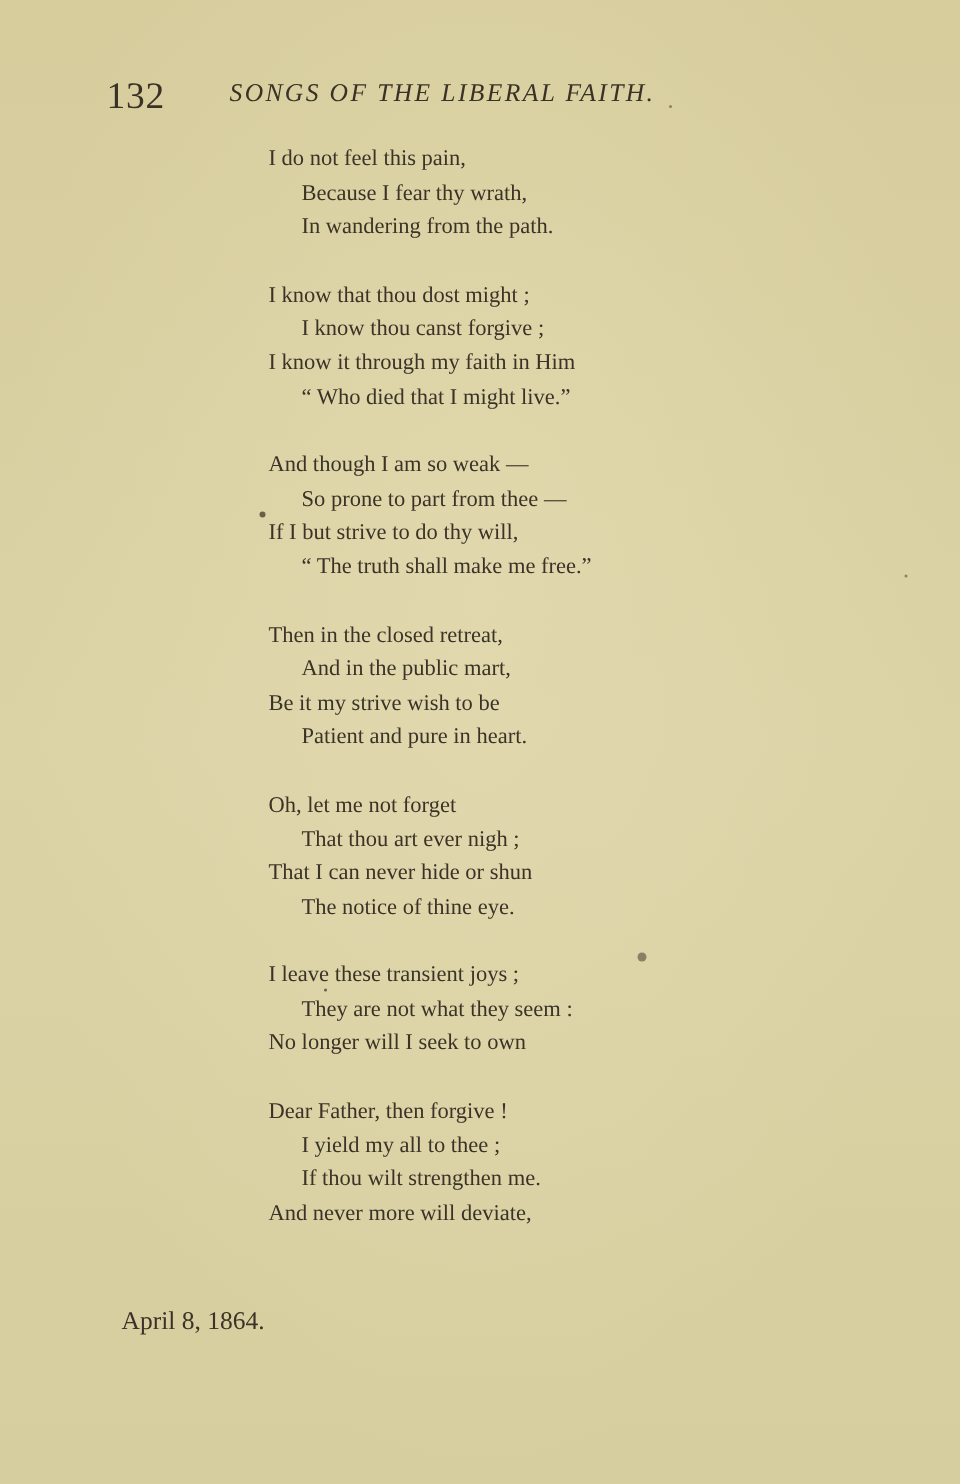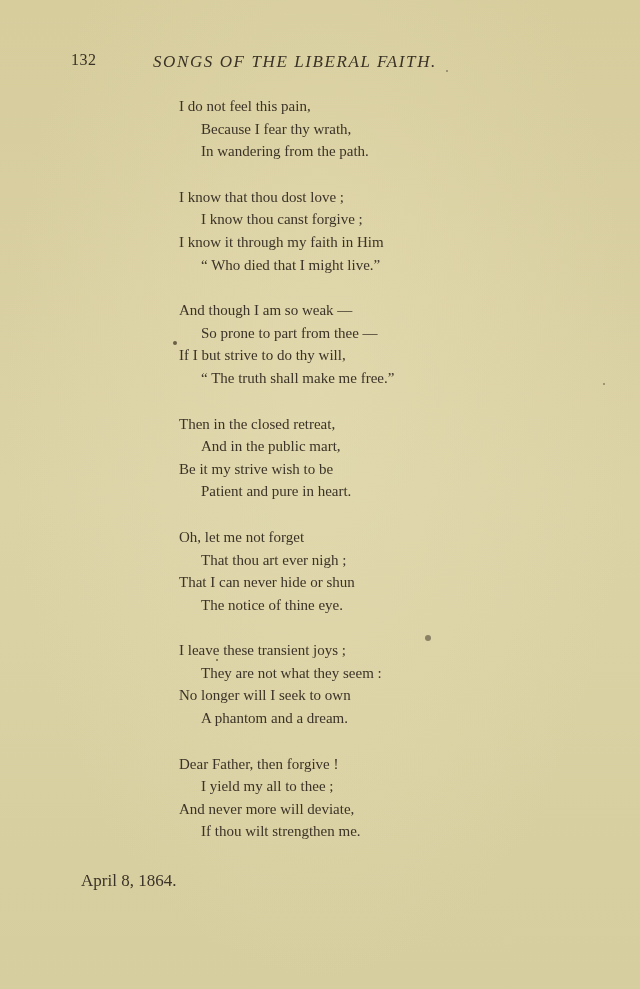--- a/index.html
+++ b/index.html
@@ -26,21 +26,21 @@
       position: absolute;
       top: 51px;
       left: 71px;
       width: 412px;
       height: 24px;
     }
     .page-number {
       position: absolute;
       left: 0;
       top: 0;
-      font-size: 16px;
+      font-size: 25px;
       letter-spacing: 0.5px;
       color: #3a3226;
     }
     .book-title {
       position: absolute;
       left: 82px;
       top: 1px;
       font-size: 17px;
       font-style: italic;
       letter-spacing: 1.6px;
@@ -90,21 +90,21 @@
     <span class="book-title">SONGS OF THE LIBERAL FAITH.</span>
   </div>
 
   <div class="poem">
     <div class="stanza">
       <div class="line">I do not feel this pain,</div>
       <div class="line indent">Because I fear thy wrath,</div>
       <div class="line indent">In wandering from the path.</div>
     </div>
     <div class="stanza">
-      <div class="line">I know that thou dost love ;</div>
+      <div class="line">I know that thou dost might ;</div>
       <div class="line indent">I know thou canst forgive ;</div>
       <div class="line">I know it through my faith in Him</div>
       <div class="line indent">“ Who died that I might live.”</div>
     </div>
     <div class="stanza">
       <div class="line">And though I am so weak —</div>
       <div class="line indent">So prone to part from thee —</div>
       <div class="line">If I but strive to do thy will,</div>
       <div class="line indent">“ The truth shall make me free.”</div>
     </div>
@@ -117,27 +117,26 @@
     <div class="stanza">
       <div class="line">Oh, let me not forget</div>
       <div class="line indent">That thou art ever nigh ;</div>
       <div class="line">That I can never hide or shun</div>
       <div class="line indent">The notice of thine eye.</div>
     </div>
     <div class="stanza">
       <div class="line">I leave these transient joys ;</div>
       <div class="line indent">They are not what they seem :</div>
       <div class="line">No longer will I seek to own</div>
-      <div class="line indent">A phantom and a dream.</div>
     </div>
     <div class="stanza">
       <div class="line">Dear Father, then forgive !</div>
       <div class="line indent">I yield my all to thee ;</div>
+      <div class="line indent">If thou wilt strengthen me.</div>
       <div class="line">And never more will deviate,</div>
-      <div class="line indent">If thou wilt strengthen me.</div>
     </div>
   </div>
 
   <div class="date">April 8, 1864.</div>
 
   <span class="speck" style="left:173px;top:341px;width:4px;height:4px;"></span>
   <span class="speck" style="left:425px;top:635px;width:6px;height:6px;background:#8a8064;"></span>
   <span class="speck" style="left:216px;top:659px;width:2px;height:2px;"></span>
   <span class="speck" style="left:603px;top:383px;width:2px;height:2px;background:#8a8064;"></span>
   <span class="speck" style="left:446px;top:70px;width:2px;height:2px;background:#8a8064;"></span>

